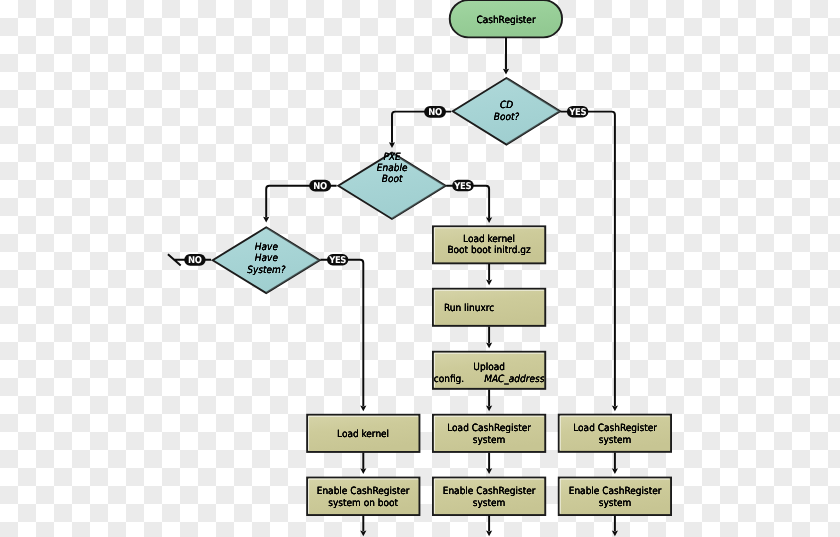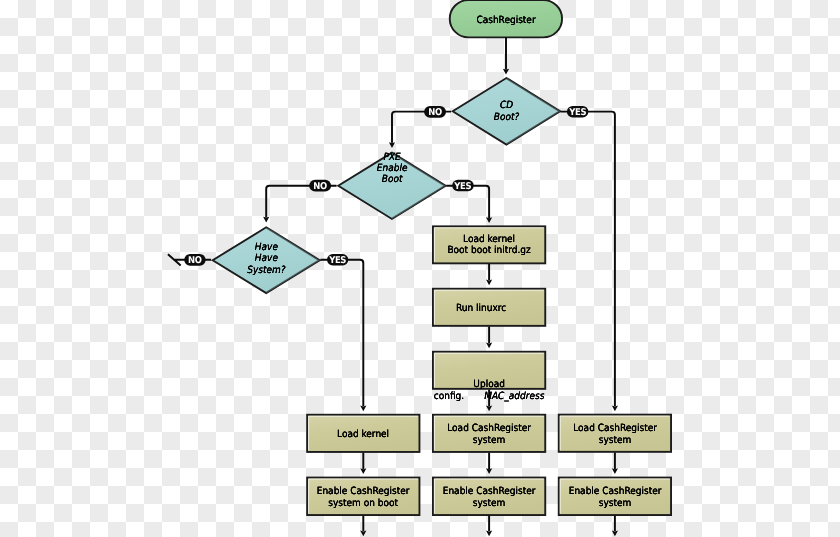--- a/index.html
+++ b/index.html
@@ -126,23 +126,23 @@
 <div class="lbl" style="left:448.9px;top:0.2px;width:114px;height:39px"><span>CashRegister</span></div>
 
 <div class="lbl dia" style="left:450.7px;top:77.7px;width:111px;height:67.2px;transform:translateY(-0.5px)"><span>CD</span><span>Boot?</span></div>
 
 <div class="lbl dia" style="left:335.9px;top:134px;width:112.2px;height:67px"><span>PXE</span><span>Enable</span><span>Boot</span></div>
 
 <div class="lbl dia" style="left:211.2px;top:226.7px;width:110.8px;height:66.2px;transform:translateY(-0.7px)"><span>Have</span><span>Have</span><span>System?</span></div>
 
 <div class="lbl" style="left:432.00px;top:225.40px;width:114.20px;height:38.90px"><span>Load kernel</span><span>Boot boot initrd.gz</span></div>
 
-<div class="lbl" style="left:424px;top:287.80px;width:114.20px;height:39.00px"><span>Run linuxrc</span></div>
+<div class="lbl" style="left:412px;top:287.80px;width:114.20px;height:39.00px"><span>Run linuxrc</span></div>
 
-<div class="lbl" style="left:432.00px;top:370px;width:114.20px;height:39.00px"><span>Upload</span><span><span>config.</span><i>MAC_address</i></span></div>
+<div class="lbl" style="left:432.00px;top:353px;width:114.20px;height:39.00px"><span>Upload</span><span><span>config.</span><i>MAC_address</i></span></div>
 
 <div class="lbl" style="left:306.20px;top:413.80px;width:114.20px;height:39.10px"><span>Load kernel</span></div>
 
 <div class="lbl" style="left:432.00px;top:413.80px;width:114.20px;height:39.10px"><span>Load CashRegister</span><span>system</span></div>
 
 <div class="lbl" style="left:557.80px;top:413.70px;width:114.20px;height:39.10px"><span>Load CashRegister</span><span>system</span></div>
 
 <div class="lbl" style="left:306.20px;top:476.60px;width:114.20px;height:39.40px"><span>Enable CashRegister</span><span>system on boot</span></div>
 
 <div class="lbl" style="left:432.00px;top:476.60px;width:114.20px;height:39.40px"><span>Enable CashRegister</span><span>system</span></div>

